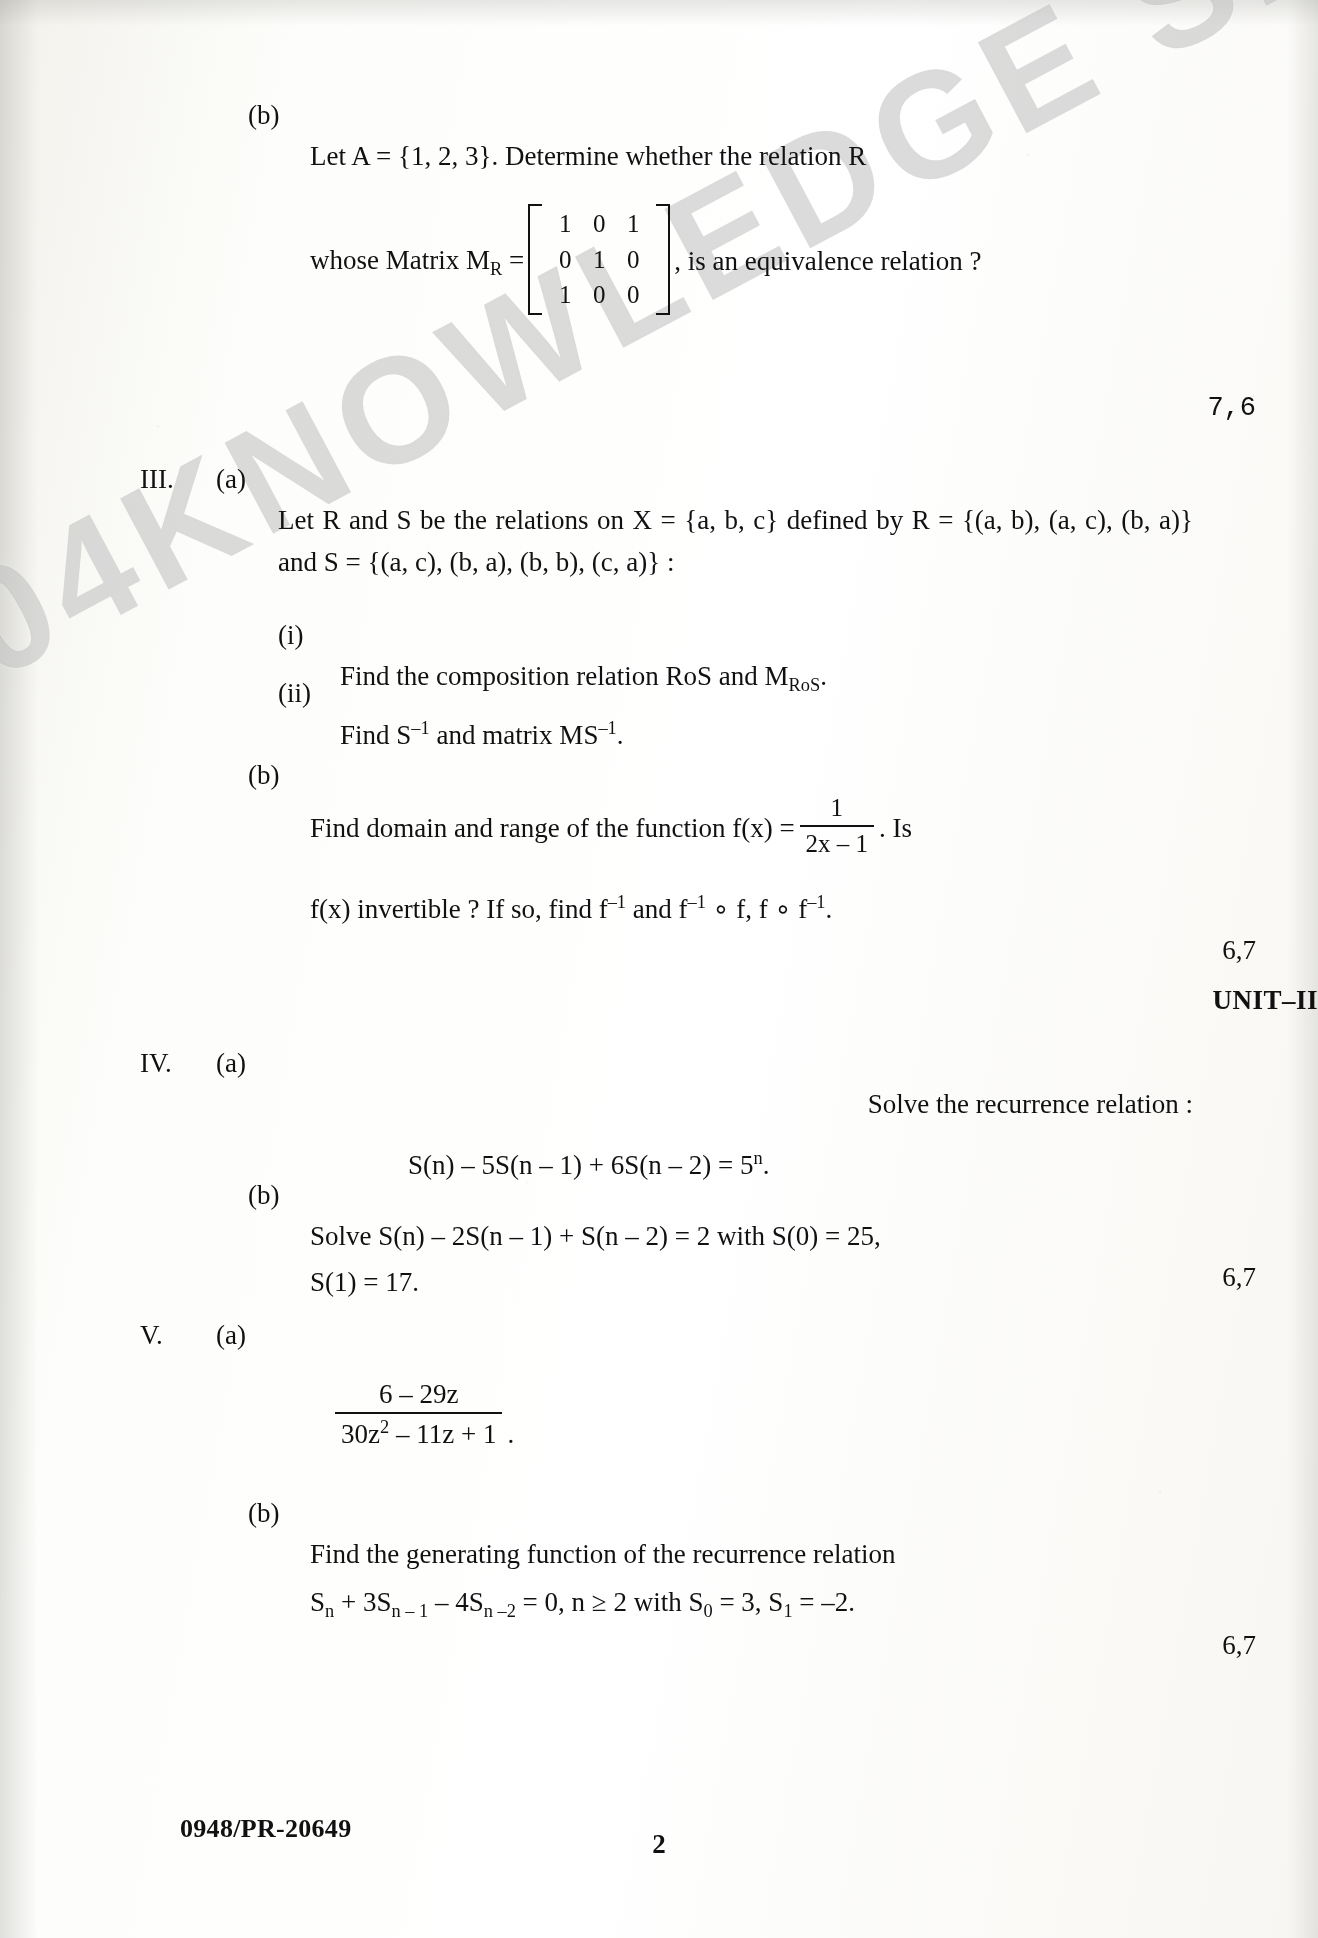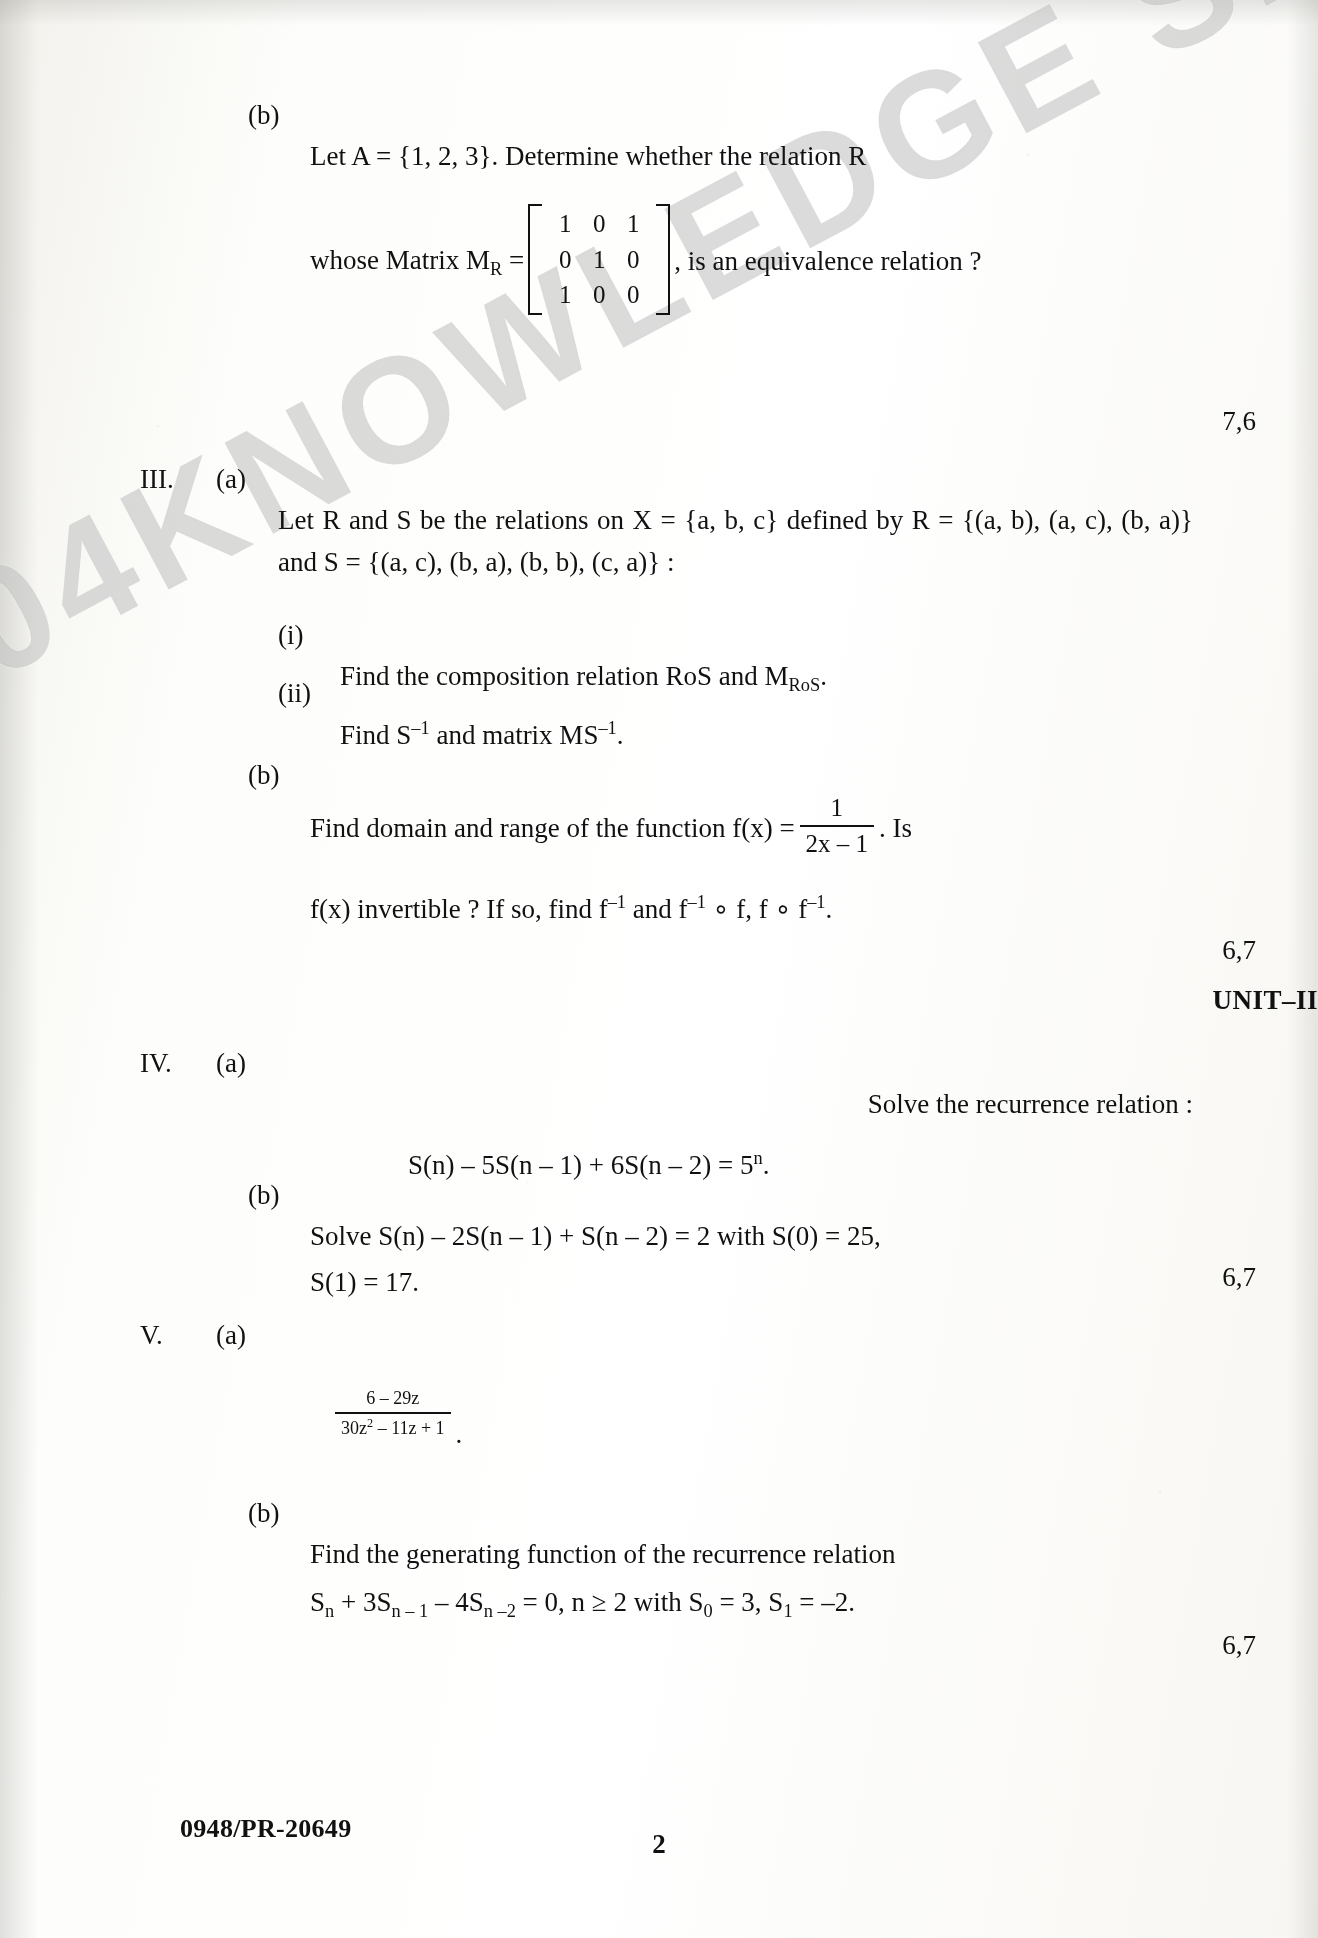--- a/index.html
+++ b/index.html
@@ -216,21 +216,21 @@
               <span>0</span>
               <span>0</span>
             </span>
             <span class="bracket right"></span>
           </span>
           <span class="nowrap">, is an equivalence relation ?</span>
         </div>
       </div>
     </div>
 
-    <div class="marks" style="right:62px; top:406px;">7,6</div>
+    <div class="marks" style="right:62px; top:393px;font-family:Liberation Mono, monospace;">7,6</div>
 
     <div class="qrow" style="left:140px; top:464px; width:1120px;">
       <div class="num">III.</div>
       <div class="lbl">(a)</div>
       <div class="body-txt justify" style="width:915px;">Let R and S be the relations on X = {a, b, c} defined by R = {(a, b), (a, c), (b, a)} and S = {(a, c), (b, a), (b, b), (c, a)} :</div>
     </div>
 
     <div class="qrow" style="left:278px; top:620px; width:1000px;">
       <div class="lbl">(i)</div>
       <div class="body-txt" style="width:880px;">
@@ -288,21 +288,21 @@
     </div>
 
     <div class="marks" style="right:62px; top:1262px;">6,7</div>
 
     <div class="qrow" style="left:140px; top:1320px; width:1140px;">
       <div class="num">V.</div>
       <div class="lbl">(a)</div>
     </div>
 
     <div style="position:absolute; left:330px; top:1378px; display:flex; align-items:center;">
-      <span class="frac" style="font-size:18px;">
+      <span class="frac" style="font-size:27px;">
         <span class="top">6 – 29z</span>
         <span class="bar"></span>
         <span class="bot">
           <span>30z</span><sup>2</sup><span> – 11z + 1</span>
         </span>
       </span>
       <span class="body-txt">.</span>
     </div>
 
     <div class="qrow" style="left:172px; top:1498px; width:1140px;">

